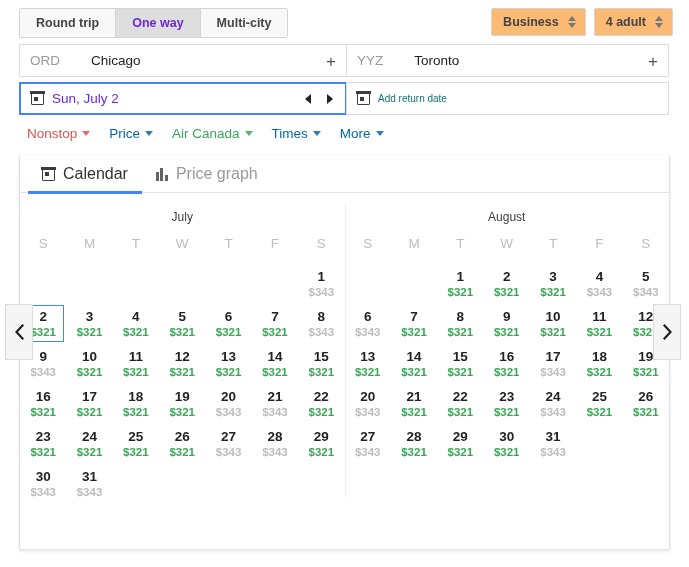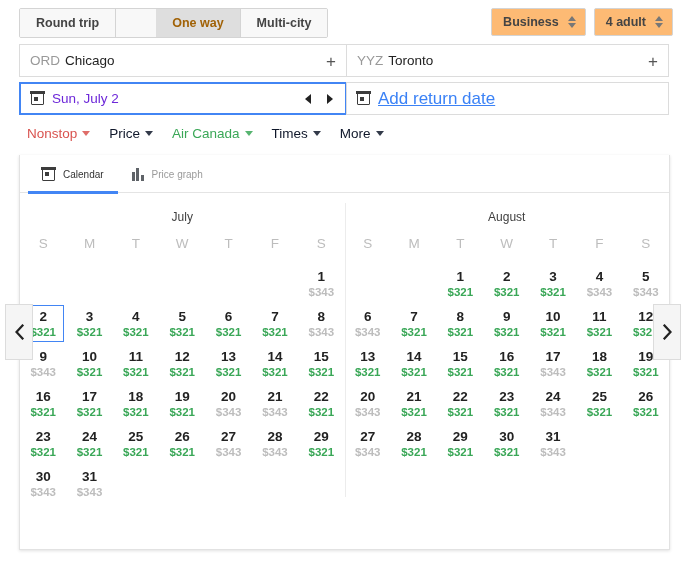--- a/index.html
+++ b/index.html
@@ -25,21 +25,21 @@
     overflow: hidden;
   }
   .seg {
     padding: 0 16px; height: 28px; line-height: 28px;
     font-size: 12.5px; font-weight: bold; color: #444;
     border-right: 1px solid #d4d4d4;
     background: #f8f8f8;
     cursor: pointer; white-space: nowrap;
   }
   .seg:last-child { border-right: none; }
-  .seg.active { background: #dedede; color: #a16207; margin-left: 40px; }
+  .seg.active { background: #dedede; color: #6d28d9; }
 
   .pax-group { position: absolute; right: 16px; top: 8px; display: flex; gap: 8px; }
   .pax-btn {
     display: flex; align-items: center; gap: 9px;
     height: 28px; padding: 0 9px 0 11px;
     border: 1px solid #d4d4d4; border-radius: 2px;
     background: #fdba74; font-size: 12.5px; font-weight: bold; color: #444;
     cursor: pointer; white-space: nowrap;
   }
   .spin { display: flex; flex-direction: column; gap: 2px; line-height: 0; }
@@ -55,59 +55,59 @@
     display: flex; align-items: center; padding: 0 10px;
     font-size: 13.5px; color: #222; cursor: text;
   }
   .field.f-left { width: 328px; text-align: center; }
   .field.f-right { width: 323px; margin-left: -1px; }
   .field .plus {
     position: absolute; right: 10px; top: 50%; transform: translateY(-50%);
     font-size: 17px; color: #555; line-height: 1; cursor: pointer;
   }
   .code { color: #999; margin-right: 5px; }
-  .city { color: #222; }
+  .city { color: #222; margin-left: 26px; }
 
   .row-loc { top: 44px; }
   .row-date { top: 82px; }
 
   .field.focused { border: 2px solid #4285f4; }
   .cal-ico {
     width: 13px; height: 13px; border: 1.6px solid #3c3c3c; border-radius: 1px;
     margin-right: 8px; position: relative; flex: none; background: #fff;
   }
   .cal-ico::before {
     content: ""; position: absolute; left: -1.6px; right: -1.6px; top: -1.6px; height: 3px; background: #3c3c3c;
   }
   .cal-ico::after {
     content: ""; position: absolute; left: 2px; top: 4px; width: 4px; height: 4px; background: #3c3c3c;
   }
   .date-txt { font-size: 13.5px; color: #6d28d9; }
   .date-arrows { position: absolute; right: 12px; top: 50%; transform: translateY(-50%); display: flex; gap: 16px; }
   .date-arrows b { display: block; width: 0; height: 0; border-top: 5px solid transparent; border-bottom: 5px solid transparent; cursor: pointer; }
   .date-arrows b.l { border-right: 6px solid #222; }
   .date-arrows b.r { border-left: 6px solid #222; }
-  .ret-link { font-size: 17px; color: #3b82f6; text-decoration: underline; cursor: pointer; }
+  .ret-link { font-size: 10px; color: #0f766e; cursor: pointer; }
 
   
   .filters { position: absolute; left: 27px; top: 126px; display: flex; align-items: center; gap: 19px; }
   .chip { font-size: 13.5px; cursor: pointer; white-space: nowrap; display: flex; align-items: center; gap: 5px; }
   .chip i.caret { display: block; width: 0; height: 0; border-left: 4px solid transparent; border-right: 4px solid transparent; border-top: 5px solid currentColor; opacity: .85; }
   .chip.c-red { color: #d9534f; }
   .chip.c-green { color: #3aa757; }
-  .chip.c-gray { color: #0f172a; }
+  .chip.c-gray { color: #0369a1; }
 
   
   .panel {
     position: absolute; left: 19px; top: 155px; width: 651px; height: 395px;
     background: #fff; border: 1px solid #e2e2e2; border-top: none;
     box-shadow: 0 1px 3px rgba(0,0,0,.12);
   }
   .tabs { position: relative; height: 38px; border-bottom: 1px solid #e4e4e4; display: flex; padding-left: 8px; }
-  .tab { display: flex; align-items: center; gap: 8px; padding: 0 14px; height: 38px; font-size: 10px; color: #9a9a9a; cursor: pointer; position: relative; }
+  .tab { display: flex; align-items: center; gap: 8px; padding: 0 14px; height: 38px; font-size: 16px; color: #9a9a9a; cursor: pointer; position: relative; }
   .tab.active { color: #333; }
   .tab.active::after { content: ""; position: absolute; left: 0; right: 0; bottom: -1px; height: 3px; background: #4285f4; }
   .t-cal { width: 13px; height: 13px; border: 1.8px solid #3c3c3c; border-radius: 1px; position: relative; flex: none; }
   .t-cal::before { content: ""; position: absolute; left: -1.8px; right: -1.8px; top: -1.8px; height: 3px; background: #3c3c3c; }
   .t-cal::after { content: ""; position: absolute; left: 2px; top: 3.5px; width: 4px; height: 4px; background: #3c3c3c; }
   .t-bars { display: flex; align-items: flex-end; gap: 1.5px; height: 13px; flex: none; }
   .t-bars span { width: 3px; background: #5f6368; display: block; }
 
   .cal-body { position: relative; display: flex; padding-top: 14px; }
   .month { width: 50%; }

